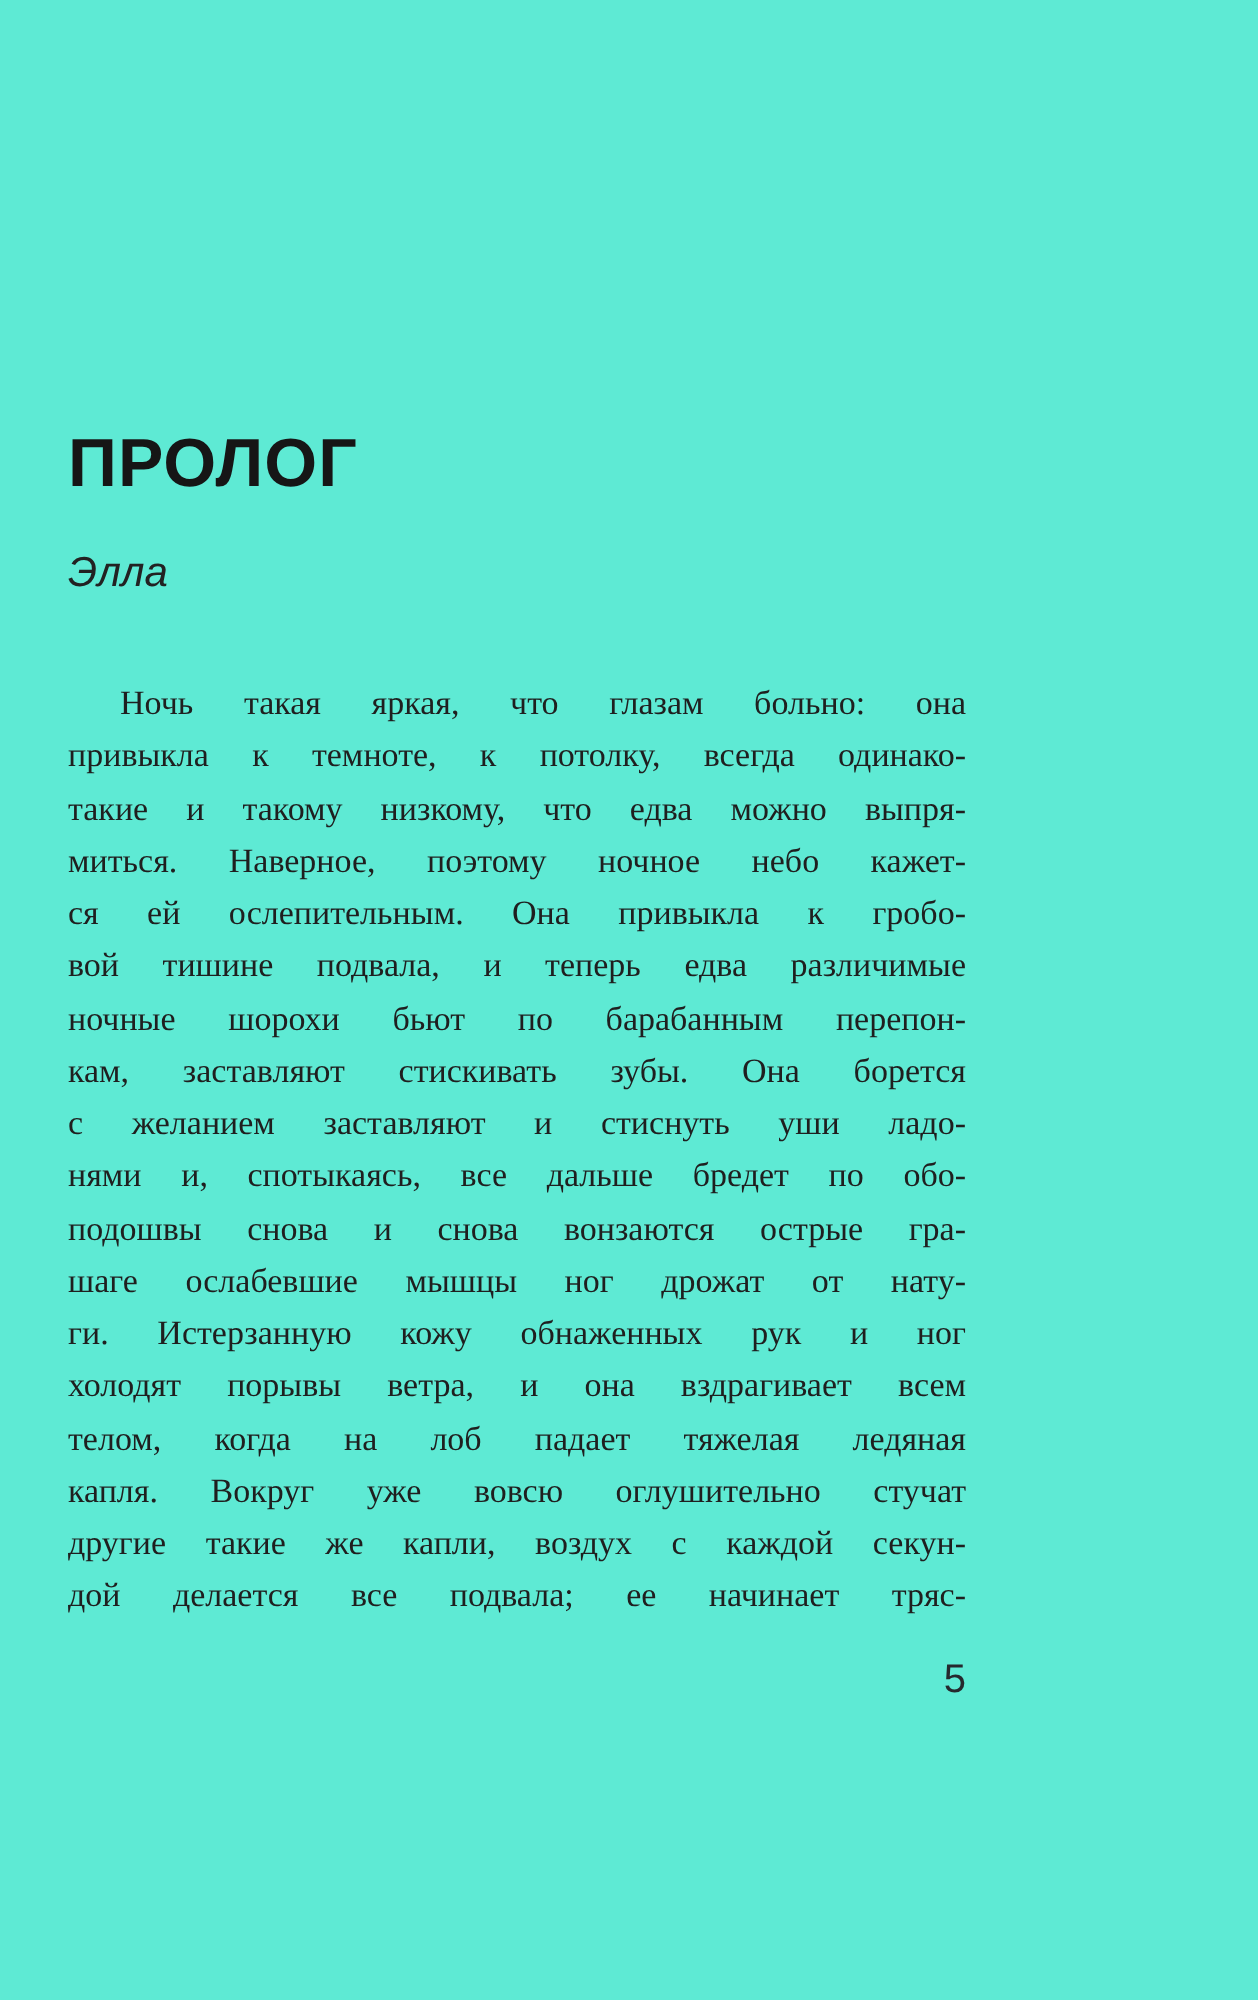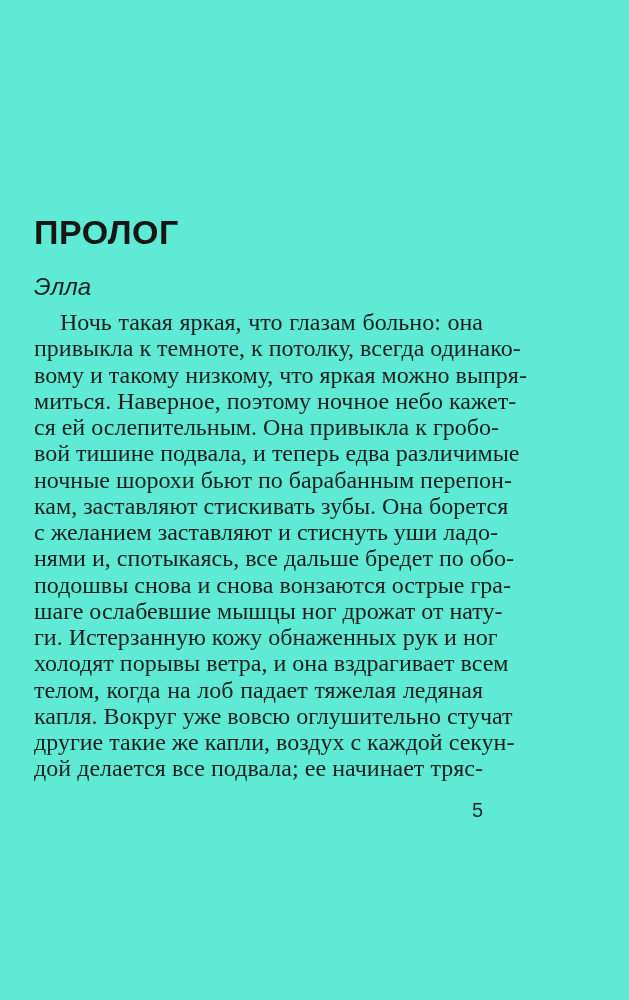--- a/index.html
+++ b/index.html
@@ -25,28 +25,28 @@
     font-weight: 700;
     font-size: 34px;
     line-height: 34px;
     letter-spacing: 0.5px;
     color: #161616;
   }
   .subheading {
     margin-top: 27px;
     font-family: "Liberation Sans", sans-serif;
     font-style: italic;
-    font-size: 24px;
+    font-size: 21px;
     line-height: 21px;
     color: #222222;
   }
   .body-text {
-    margin-top: 12px;
+    margin-top: 42px;
     font-family: "Liberation Serif", serif;
-    font-size: 24px;
+    font-size: 17px;
     color: #1f1f1f;
   }
   .line {
     height: 26.25px;
     line-height: 26.25px;
     text-align: justify;
     text-align-last: justify;
     white-space: nowrap;
   }
   .line.no-just {
@@ -68,21 +68,21 @@
 </head>
 <body>
 
 <div class="book-page">
   <div class="content">
     <h1 class="chapter-heading">ПРОЛОГ</h1>
     <div class="subheading">Элла</div>
     <div class="body-text">
         <div class="line indent">Ночь такая яркая, что глазам больно: она</div>
         <div class="line">привыкла к темноте, к потолку, всегда одинако-</div>
-        <div class="line">вому и такому низкому, что яркая можно выпря-</div>
+        <div class="line">такие и такому низкому, что едва можно выпря-</div>
         <div class="line">миться. Наверное, поэтому ночное небо кажет-</div>
         <div class="line">ся ей ослепительным. Она привыкла к гробо-</div>
         <div class="line">вой тишине подвала, и теперь едва различимые</div>
         <div class="line">ночные шорохи бьют по барабанным перепон-</div>
         <div class="line">кам, заставляют стискивать зубы. Она борется</div>
         <div class="line">с желанием заставляют и стиснуть уши ладо-</div>
         <div class="line">нями и, спотыкаясь, все дальше бредет по обо-</div>
         <div class="line">подошвы снова и снова вонзаются острые гра-</div>
         <div class="line">шаге ослабевшие мышцы ног дрожат от нату-</div>
         <div class="line">ги. Истерзанную кожу обнаженных рук и ног</div>

